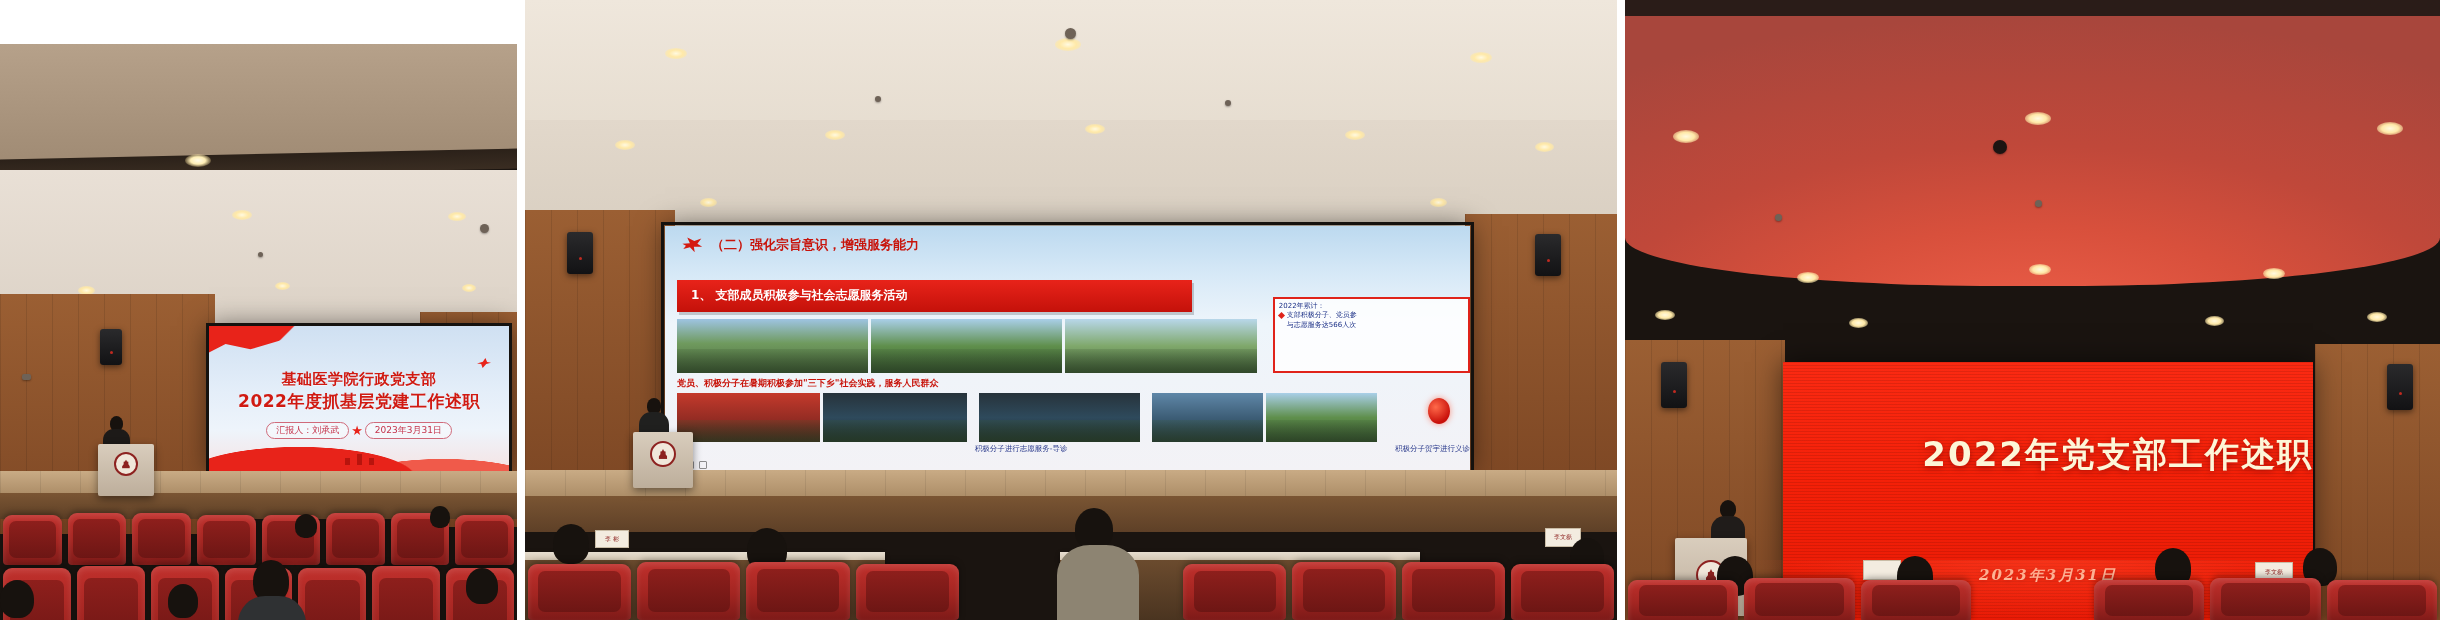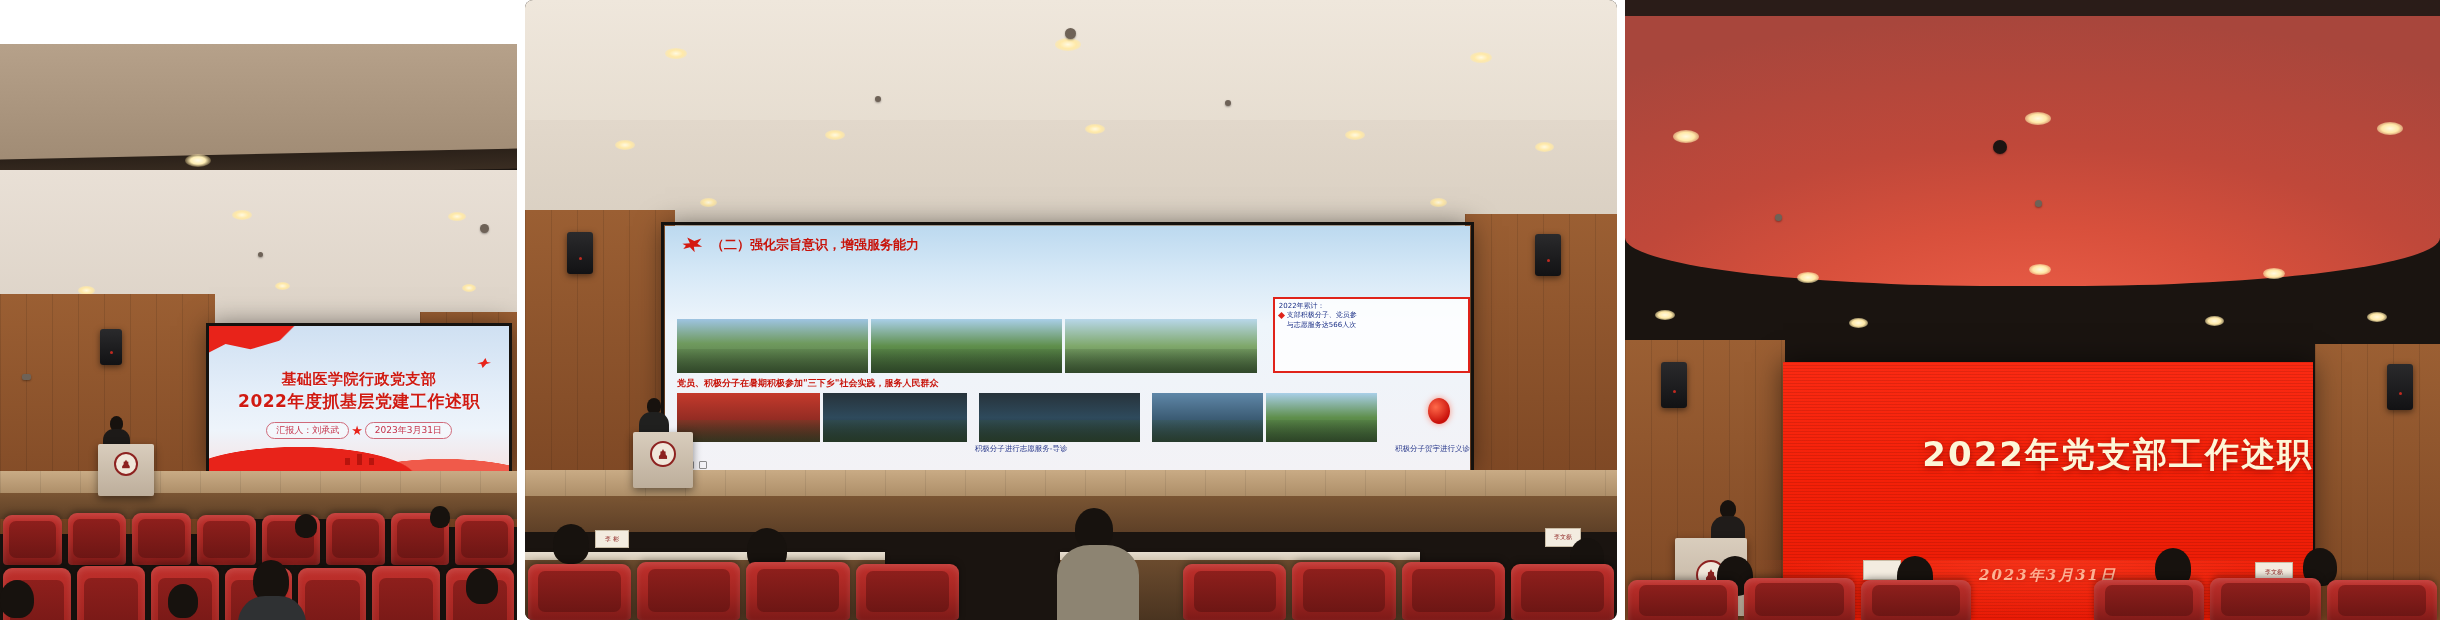--- a/index.html
+++ b/index.html
@@ -2,21 +2,21 @@
 <html><head>
 <meta charset="utf-8">
 <style>
   html,body{margin:0;padding:0;background:#ffffff;}
   body{width:2440px;height:620px;overflow:hidden;font-family:"Liberation Sans","DejaVu Sans",sans-serif;}
 
   .strip{position:relative;width:2440px;height:620px;display:flex;gap:8px;background:#ffffff;}
 
   .panel{position:relative;overflow:hidden;height:620px;background:#1a1410;}
   .panel.p1{width:517px;margin-top:44px;}
-  .panel.p2{width:1092px;border-radius:8px;}
+  .panel.p2{width:1092px;}
   .panel.p3{width:815px;}
 
   
   .ceil{position:absolute;left:0;right:0;top:0;}
   .wall{position:absolute;left:0;right:0;}
   .lamp{position:absolute;border-radius:50%;background:radial-gradient(ellipse at center,#fffbe8 0%,#ffeeb5 40%,rgba(255,226,150,.25) 70%,rgba(255,226,150,0) 100%);}
   .lampsm{position:absolute;border-radius:50%;background:radial-gradient(ellipse at center,#fff9e0 0%,#ffe9a8 45%,rgba(255,226,150,0) 100%);}
   .sensor{position:absolute;border-radius:50%;background:#6e6257;box-shadow:0 1px 2px rgba(0,0,0,.35);}
   .speaker{position:absolute;background:linear-gradient(180deg,#2a2a2c,#121214);border-radius:3px;box-shadow:0 2px 6px rgba(0,0,0,.5);}
   .speaker:after{content:"";position:absolute;left:50%;top:60%;width:3px;height:3px;margin-left:-1.5px;border-radius:50%;background:#c02a20;}
@@ -234,20 +234,23 @@
     <div class="speaker" style="left:42px;top:232px;width:26px;height:42px;"></div>
     <div class="speaker" style="left:1010px;top:234px;width:26px;height:42px;"></div>
 
     <div class="screen s2" style="left:140px;top:226px;width:805px;height:245px;">
 
       <div class="head2">
         <div class="emblem"></div>
         <div class="h2txt">（二）强化宗旨意识，增强服务能力</div>
       </div>
 
+      <div class="redbar">
+        <span>1、 支部成员积极参与社会志愿服务活动</span>
+      </div>
 
       <div class="photostrip" style="left:1.5%;top:38%;width:72%;height:22%;">
         <div class="ph a"></div>
         <div class="ph c"></div>
         <div class="ph f"></div>
       </div>
 
       <div class="notebox" style="left:75.5%;top:29%;width:23%;height:27%;">
         <div class="nt">2022年累计：</div>
         <div class="nt"><span class="dot"></span><span>支部积极分子、党员参</span></div>

